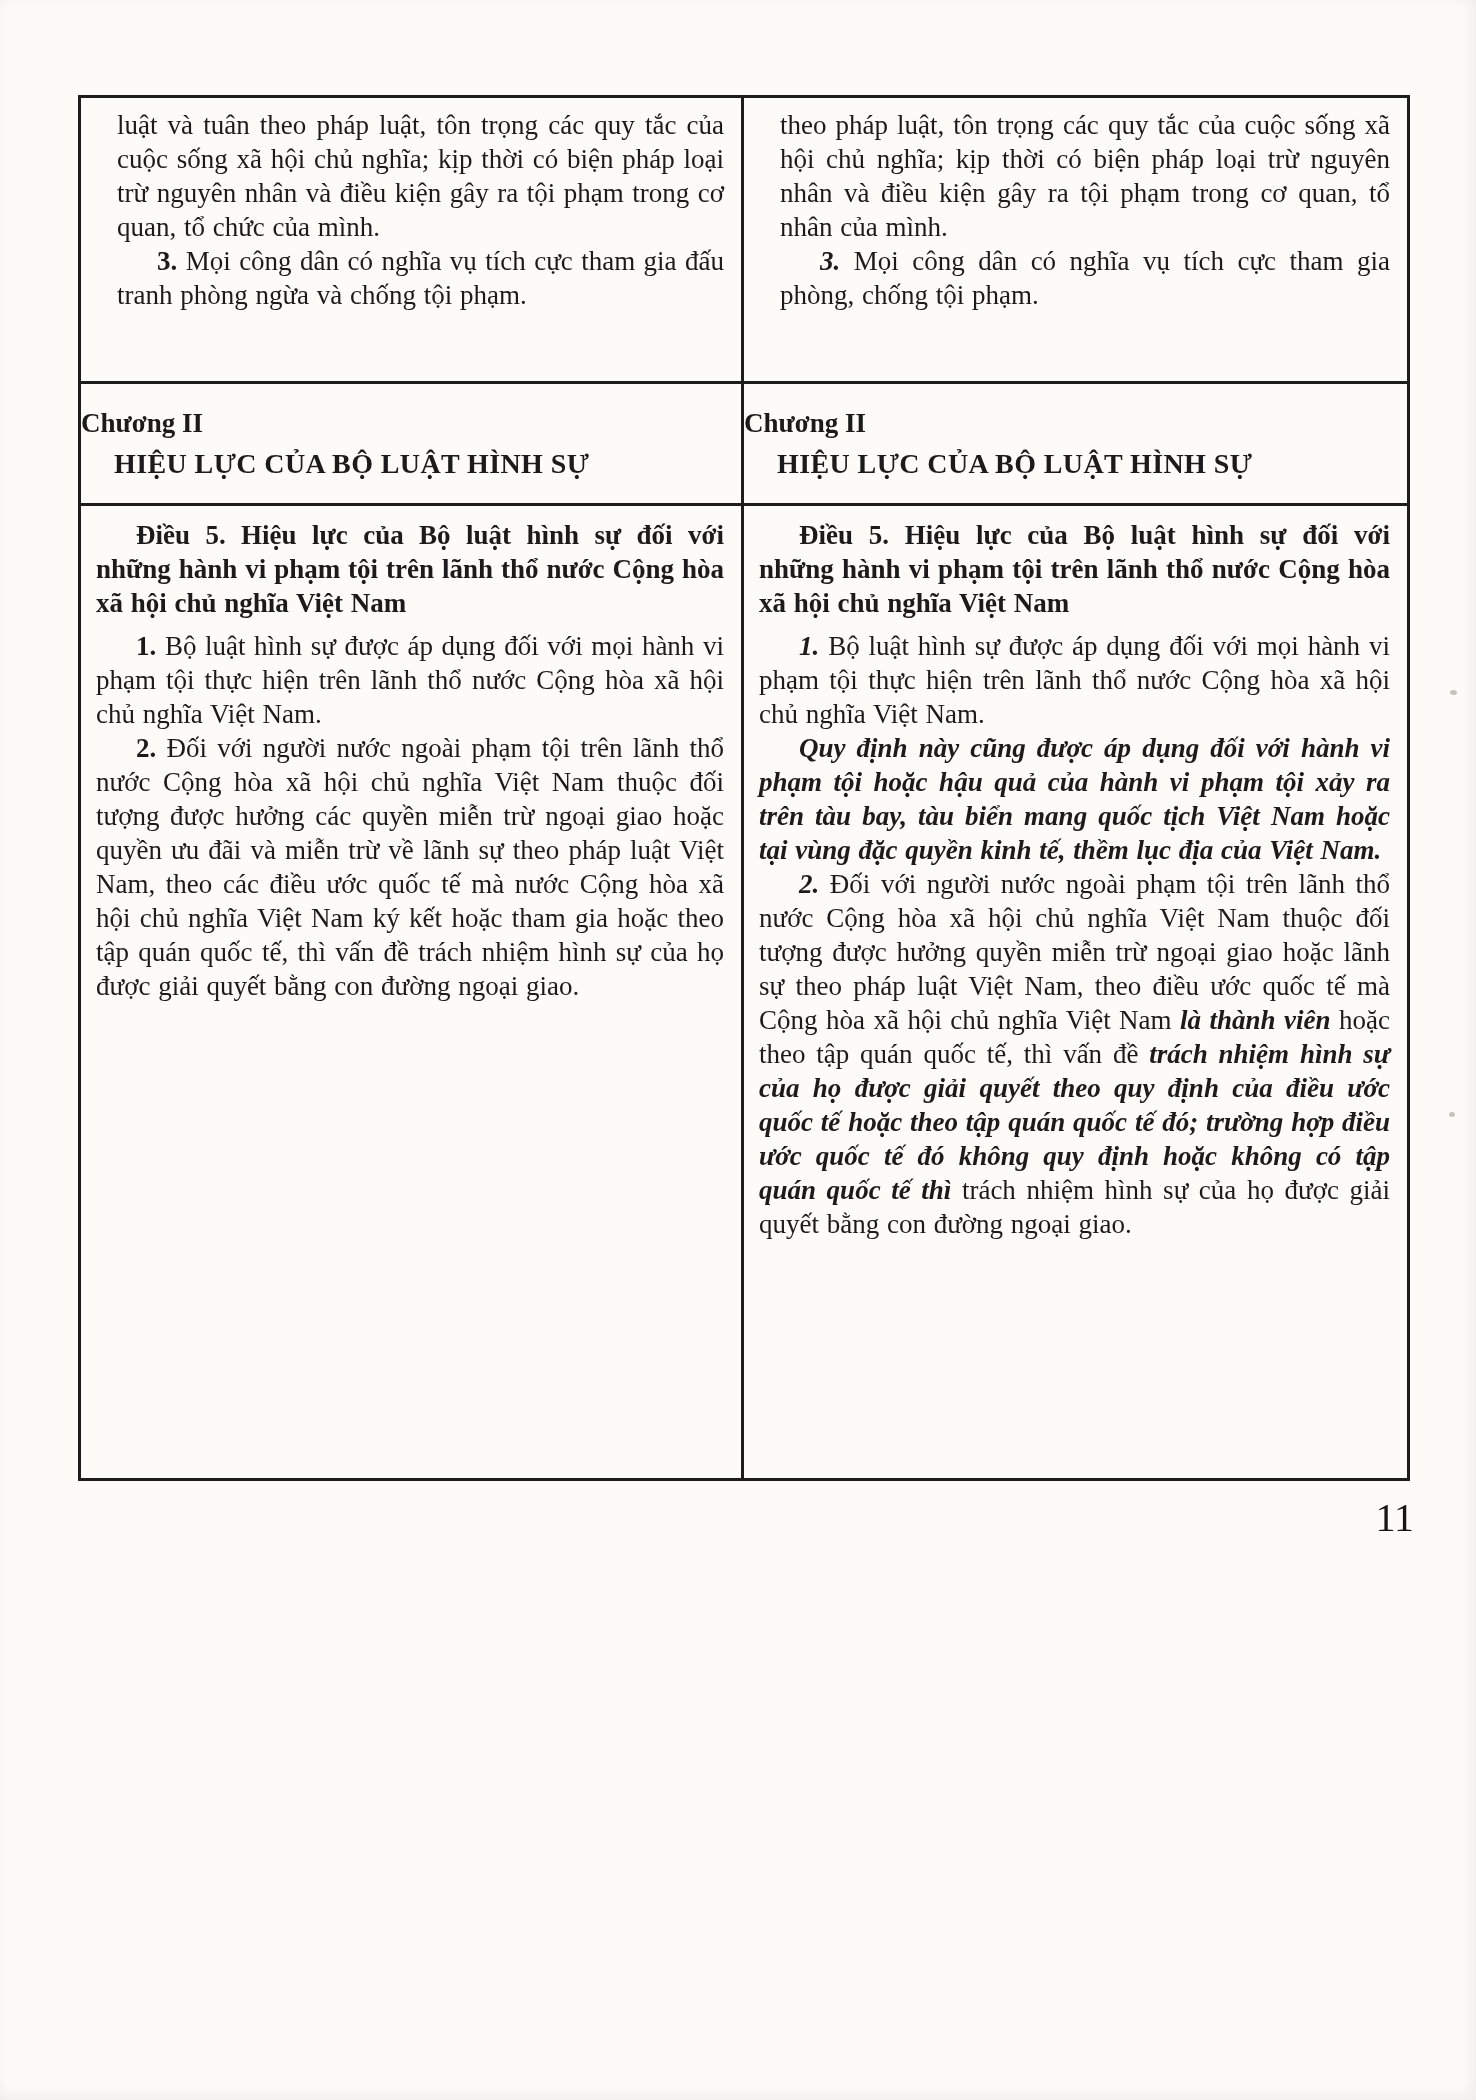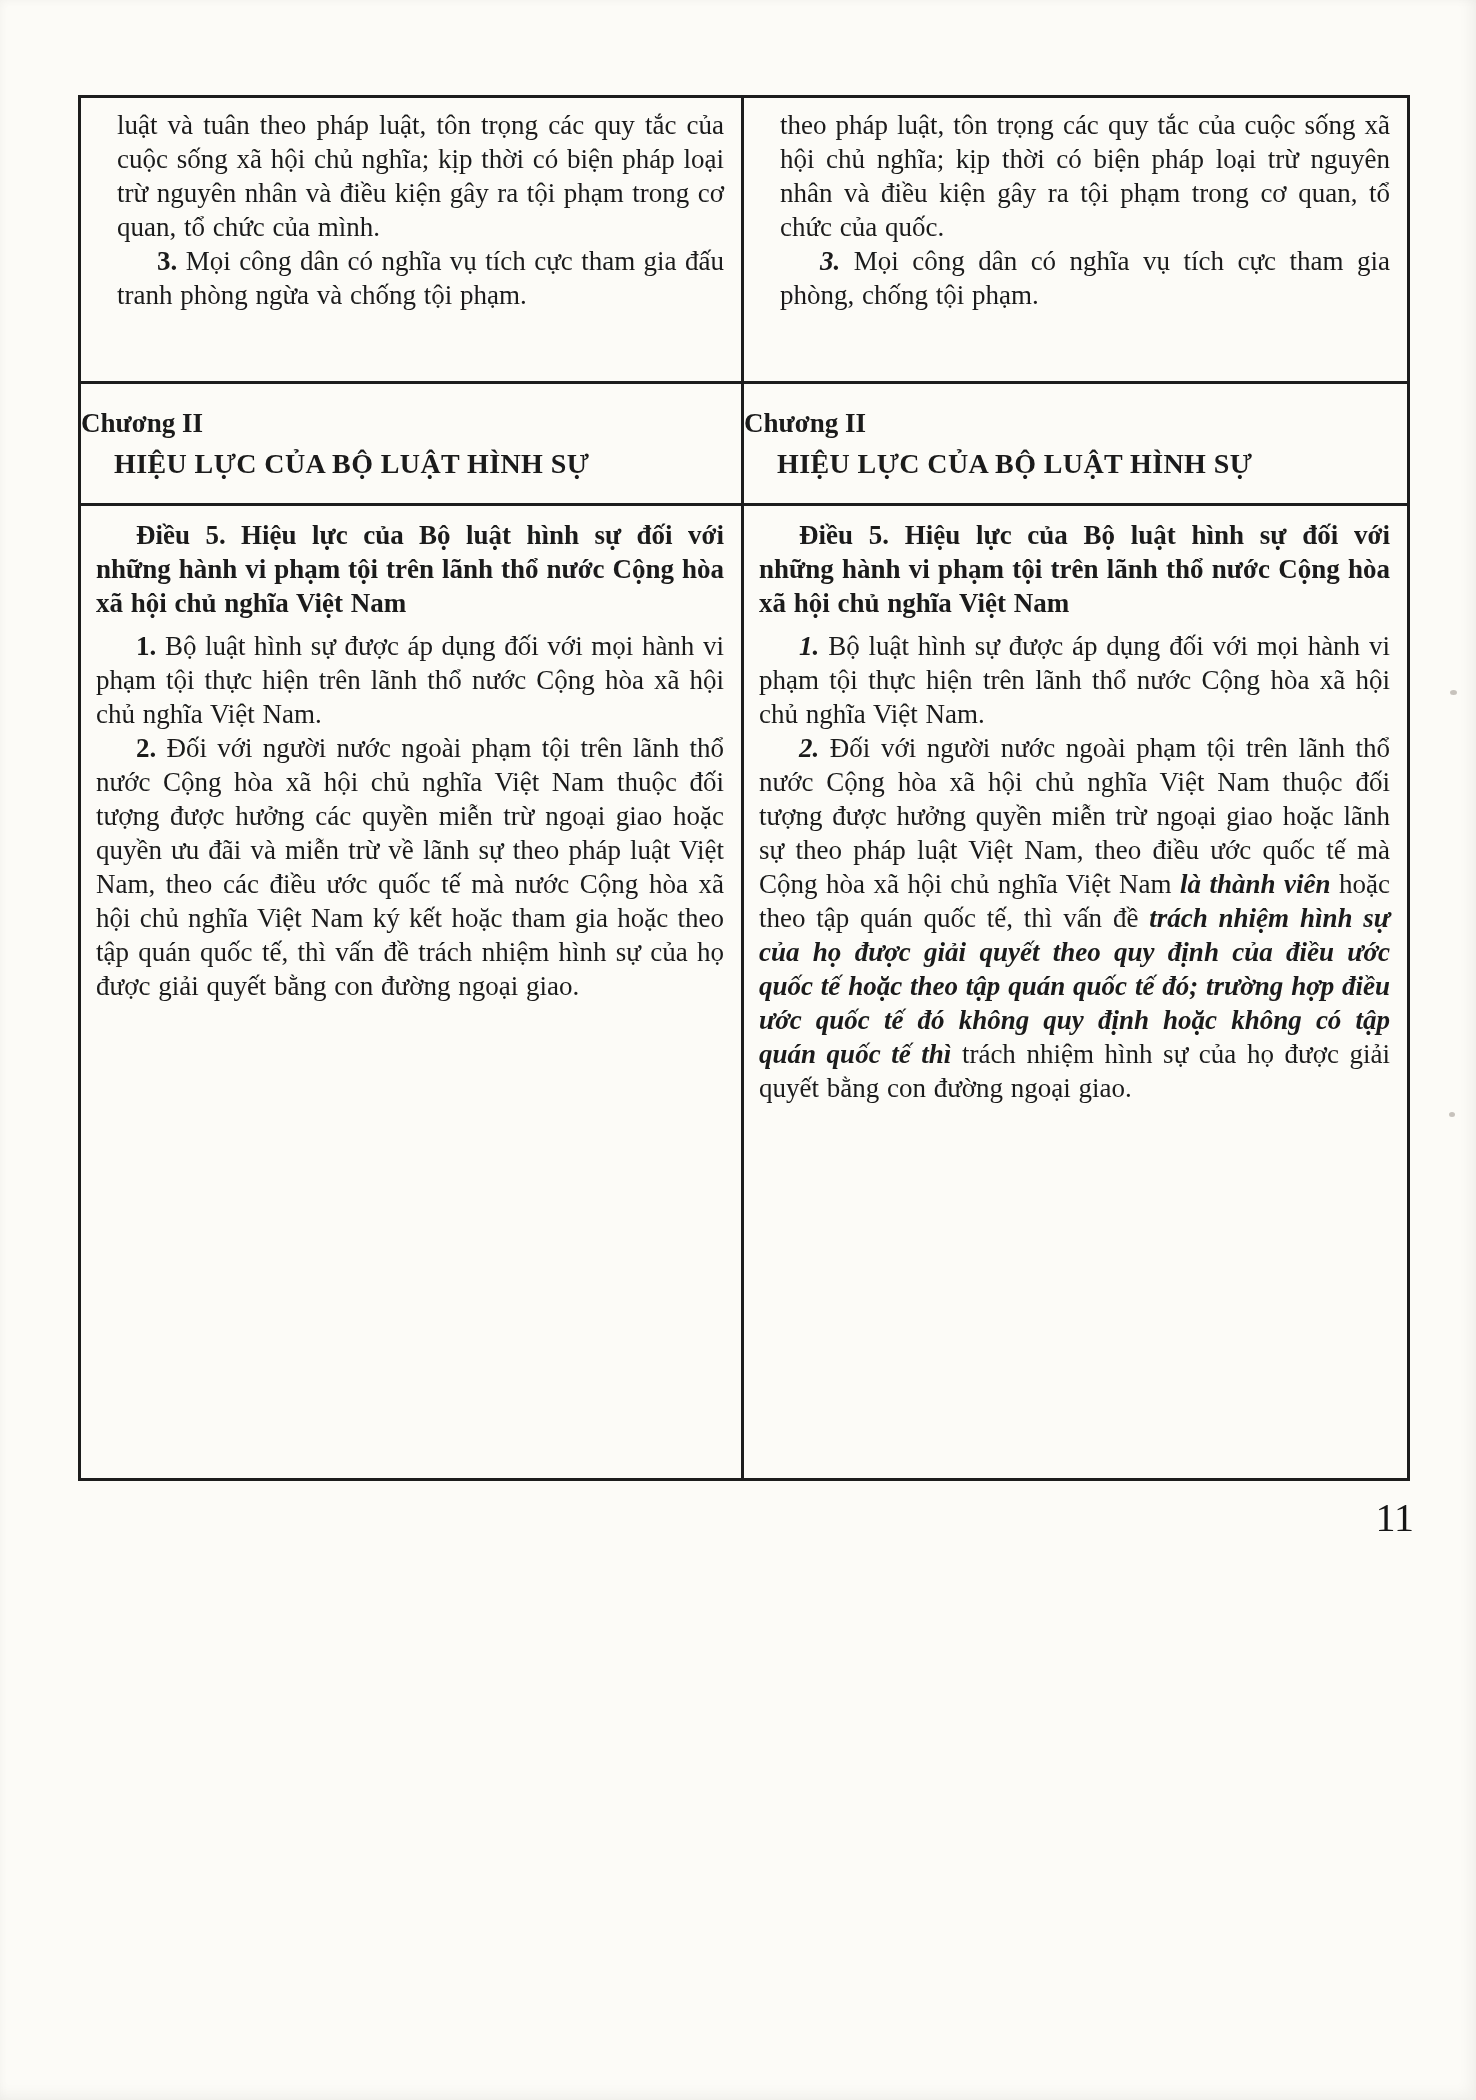--- a/index.html
+++ b/index.html
@@ -88,41 +88,42 @@
 
 <div class="page">
 
   <div class="doc-table">
 
     <div class="cell col-left hline">
         <p class="para"><span>luật và tuân theo pháp luật, tôn trọng các quy tắc của cuộc sống xã hội chủ nghĩa; kịp thời có biện pháp loại trừ nguyên nhân và điều kiện gây ra tội phạm trong cơ quan, tổ chức của mình.</span></p>
         <p class="para indent"><span class="b">3. </span><span>Mọi công dân có nghĩa vụ tích cực tham gia đấu tranh phòng ngừa và chống tội phạm.</span></p>
       </div>
     <div class="cell hline">
-        <p class="para"><span>theo pháp luật, tôn trọng các quy tắc của cuộc sống xã hội chủ nghĩa; kịp thời có biện pháp loại trừ nguyên nhân và điều kiện gây ra tội phạm trong cơ quan, tổ chức của quốc.</span></p>
+        <p class="para"><span>theo pháp luật, tôn trọng các quy tắc của cuộc sống xã hội chủ nghĩa; kịp thời có biện pháp loại trừ nguyên nhân và điều kiện gây ra tội phạm trong cơ quan, tổ nhân của mình.</span></p>
         <p class="para indent"><span class="b i">3. </span><span>Mọi công dân có nghĩa vụ tích cực tham gia phòng, chống tội phạm.</span></p>
       </div>
 
     <div class="cell col-left hline chapter">
       <div class="chapter-label">Chương II</div>
       <div class="chapter-title">HIỆU LỰC CỦA BỘ LUẬT HÌNH SỰ</div>
     </div>
     <div class="cell hline chapter">
       <div class="chapter-label">Chương II</div>
       <div class="chapter-title">HIỆU LỰC CỦA BỘ LUẬT HÌNH SỰ</div>
     </div>
 
     <div class="cell col-left" style="padding-top:12px;">
         <p class="para indent heading"><span class="b">Điều 5. Hiệu lực của Bộ luật hình sự đối với những hành vi phạm tội trên lãnh thổ nước Cộng hòa xã hội chủ nghĩa Việt Nam</span></p>
         <p class="para indent"><span class="b">1. </span><span>Bộ luật hình sự được áp dụng đối với mọi hành vi phạm tội thực hiện trên lãnh thổ nước Cộng hòa xã hội chủ nghĩa Việt Nam.</span></p>
         <p class="para indent"><span class="b">2. </span><span>Đối với người nước ngoài phạm tội trên lãnh thổ nước Cộng hòa xã hội chủ nghĩa Việt Nam thuộc đối tượng được hưởng các quyền miễn trừ ngoại giao hoặc quyền ưu đãi và miễn trừ về lãnh sự theo pháp luật Việt Nam, theo các điều ước quốc tế mà nước Cộng hòa xã hội chủ nghĩa Việt Nam ký kết hoặc tham gia hoặc theo tập quán quốc tế, thì vấn đề trách nhiệm hình sự của họ được giải quyết bằng con đường ngoại giao.</span></p>
       </div>
     <div class="cell" style="padding-top:12px;">
         <p class="para indent heading"><span class="b">Điều 5. Hiệu lực của Bộ luật hình sự đối với những hành vi phạm tội trên lãnh thổ nước Cộng hòa xã hội chủ nghĩa Việt Nam</span></p>
         <p class="para indent"><span class="b i">1. </span><span>Bộ luật hình sự được áp dụng đối với mọi hành vi phạm tội thực hiện trên lãnh thổ nước Cộng hòa xã hội chủ nghĩa Việt Nam.</span></p>
+        <p class="para indent"><span class="b i">Quy định này cũng được áp dụng đối với hành vi phạm tội hoặc hậu quả của hành vi phạm tội xảy ra trên tàu bay, tàu biển mang quốc tịch Việt Nam hoặc tại vùng đặc quyền kinh tế, thềm lục địa của Việt Nam.</span></p>
         <p class="para indent"><span class="b i">2. </span><span>Đối với người nước ngoài phạm tội trên lãnh thổ nước Cộng hòa xã hội chủ nghĩa Việt Nam thuộc đối tượng được hưởng quyền miễn trừ ngoại giao hoặc lãnh sự theo pháp luật Việt Nam, theo điều ước quốc tế mà Cộng hòa xã hội chủ nghĩa Việt Nam </span><span class="b i">là thành viên</span><span> hoặc theo tập quán quốc tế, thì vấn đề </span><span class="b i">trách nhiệm hình sự của họ được giải quyết theo quy định của điều ước quốc tế hoặc theo tập quán quốc tế đó; trường hợp điều ước quốc tế đó không quy định hoặc không có tập quán quốc tế thì</span><span> trách nhiệm hình sự của họ được giải quyết bằng con đường ngoại giao.</span></p>
       </div>
 
   </div>
 
   <div class="page-number">11</div>
 
   <div class="speck" style="left:1450px; top:690px; width:7px; height:5px;"></div>
   <div class="speck" style="left:1449px; top:1112px; width:6px; height:5px;"></div>
 

